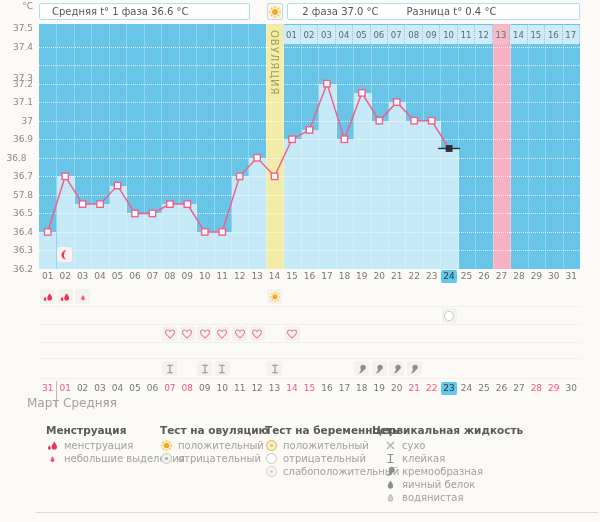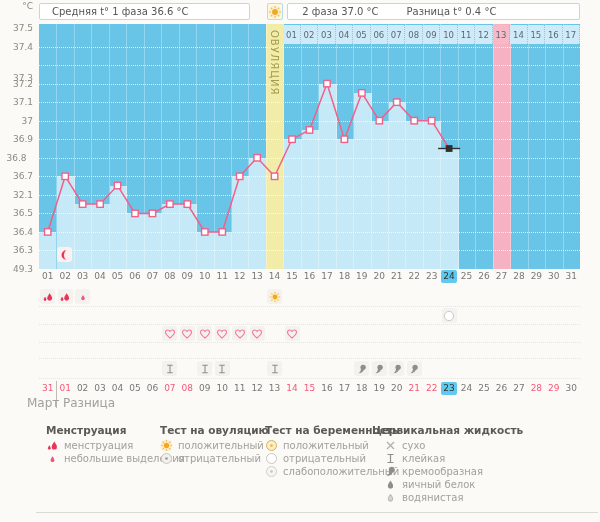--- a/index.html
+++ b/index.html
@@ -37,25 +37,25 @@
   <div id="yaxis">
       <div class="ylab" style="top: 23px;">37.5</div>
       <div class="ylab" style="top: 41.5385px;">37.4</div>
       <div class="ylab" style="top: 73px;">37.3</div>
       <div class="ylab" style="top: 78.6154px;">37.2</div>
       <div class="ylab" style="top: 97.1538px;">37.1</div>
       <div class="ylab" style="top: 115.692px;">37</div>
       <div class="ylab" style="top: 134.231px;">36.9</div>
       <div class="ylab" style="top: 152.769px; text-align: center;">36.8</div>
       <div class="ylab" style="top: 171.308px;">36.7</div>
-      <div class="ylab" style="top: 189.846px;">32.1</div>
+      <div class="ylab" style="top: 189.846px;">57.8</div>
       <div class="ylab" style="top: 208.385px;">36.5</div>
       <div class="ylab" style="top: 226.923px;">36.4</div>
       <div class="ylab" style="top: 245.462px;">36.3</div>
-      <div class="ylab" style="top: 264px;">49.3</div>
+      <div class="ylab" style="top: 264px;">36.2</div>
     </div>
 
   <div class="hcell" id="h1" style="left: 39px; width: 208.871px;">
     <span style="padding-left:12px;">Средняя t° 1 фаза 36.6 °C</span>
   </div>
   <div class="hcell" id="hsun" style="justify-content: center; background: rgb(253, 248, 227); left: 266.871px; width: 14.4516px;">
       <svg width="14" height="14" viewBox="0 0 13 13">
         <circle cx="6.5" cy="6.5" r="6" fill="#fcf0d2"></circle>
         <line x1="10.1" y1="6.5" x2="12.1" y2="6.5" stroke="#eec863" stroke-width="1.2"></line>
         <line x1="9.0" y1="9.0" x2="10.5" y2="10.5" stroke="#eec863" stroke-width="1.2"></line>
@@ -368,21 +368,21 @@
       <div class="dcell" style="left: 476.29px; top: 382px; width: 15.4516px;">25</div>
       <div class="dcell" style="left: 493.742px; top: 382px; width: 15.4516px;">26</div>
       <div class="dcell" style="left: 511.194px; top: 382px; width: 15.4516px;">27</div>
       <div class="dcell red" style="left: 528.645px; top: 382px; width: 15.4516px;">28</div>
       <div class="dcell red" style="left: 546.097px; top: 382px; width: 15.4516px;">29</div>
       <div class="dcell" style="left: 563.548px; top: 382px; width: 15.4516px;">30</div>
     </div>
 
   <div id="mdiv" style="left: 56.4516px; top: 381px; height: 27px;"></div>
   <div class="month" id="m1" style="left:27px;top:396px;width:28px;text-align:right;">Март</div>
-  <div class="month" id="m2" style="left:63px;top:396px;">Разница</div>
+  <div class="month" id="m2" style="left:63px;top:396px;">Средняя</div>
 
   <div id="legend" style="position:absolute;left:0;top:424px;width:544px;height:85px;">
       <div class="lgcol" style="left: 46px;">
         <div class="lg-title">Менструация</div>
         <div class="lg-item">
           <svg width="13" height="13" viewBox="0 0 13 13">
             <path d="M8.3,2.4399999999999995 C10.64,5.82 10.9,6.86 10.9,7.9 a2.6,2.6 0 0 1 -5.2,0 C5.700000000000001,6.86 5.960000000000001,5.82 8.3,2.4399999999999995 Z" fill="#e8345a"></path>
             <path d="M3.3,6.360000000000001 C4.56,8.180000000000001 4.699999999999999,8.74 4.699999999999999,9.3 a1.4,1.4 0 0 1 -2.8,0 C1.9,8.74 2.04,8.180000000000001 3.3,6.360000000000001 Z" fill="#e8345a"></path>
           </svg>
           <span class="lbl">менструация</span>

